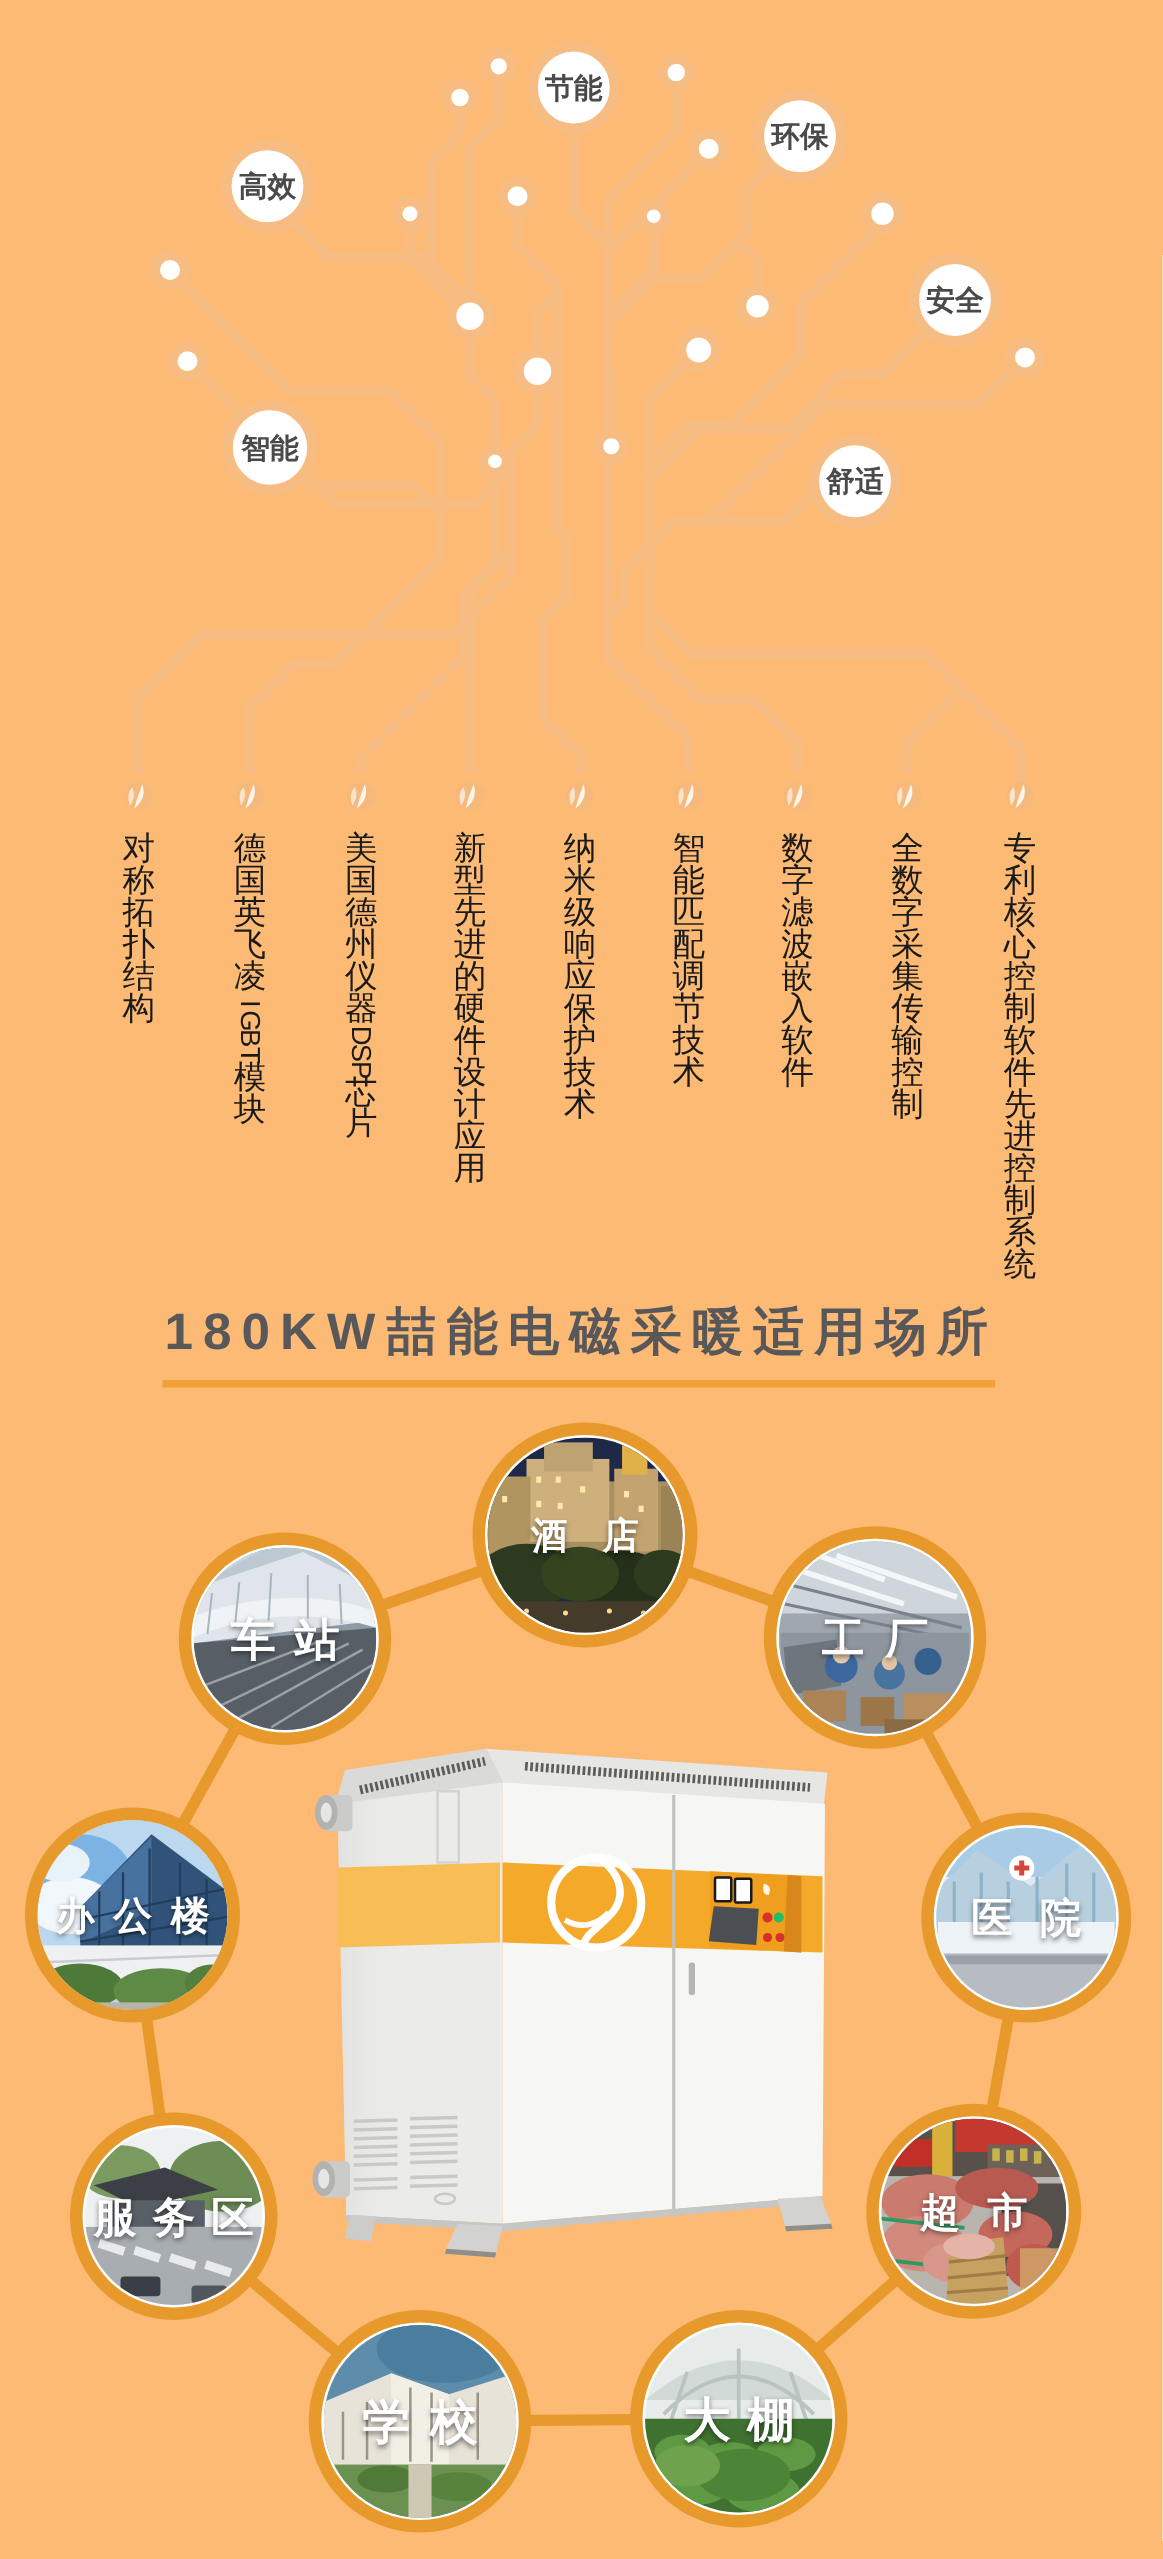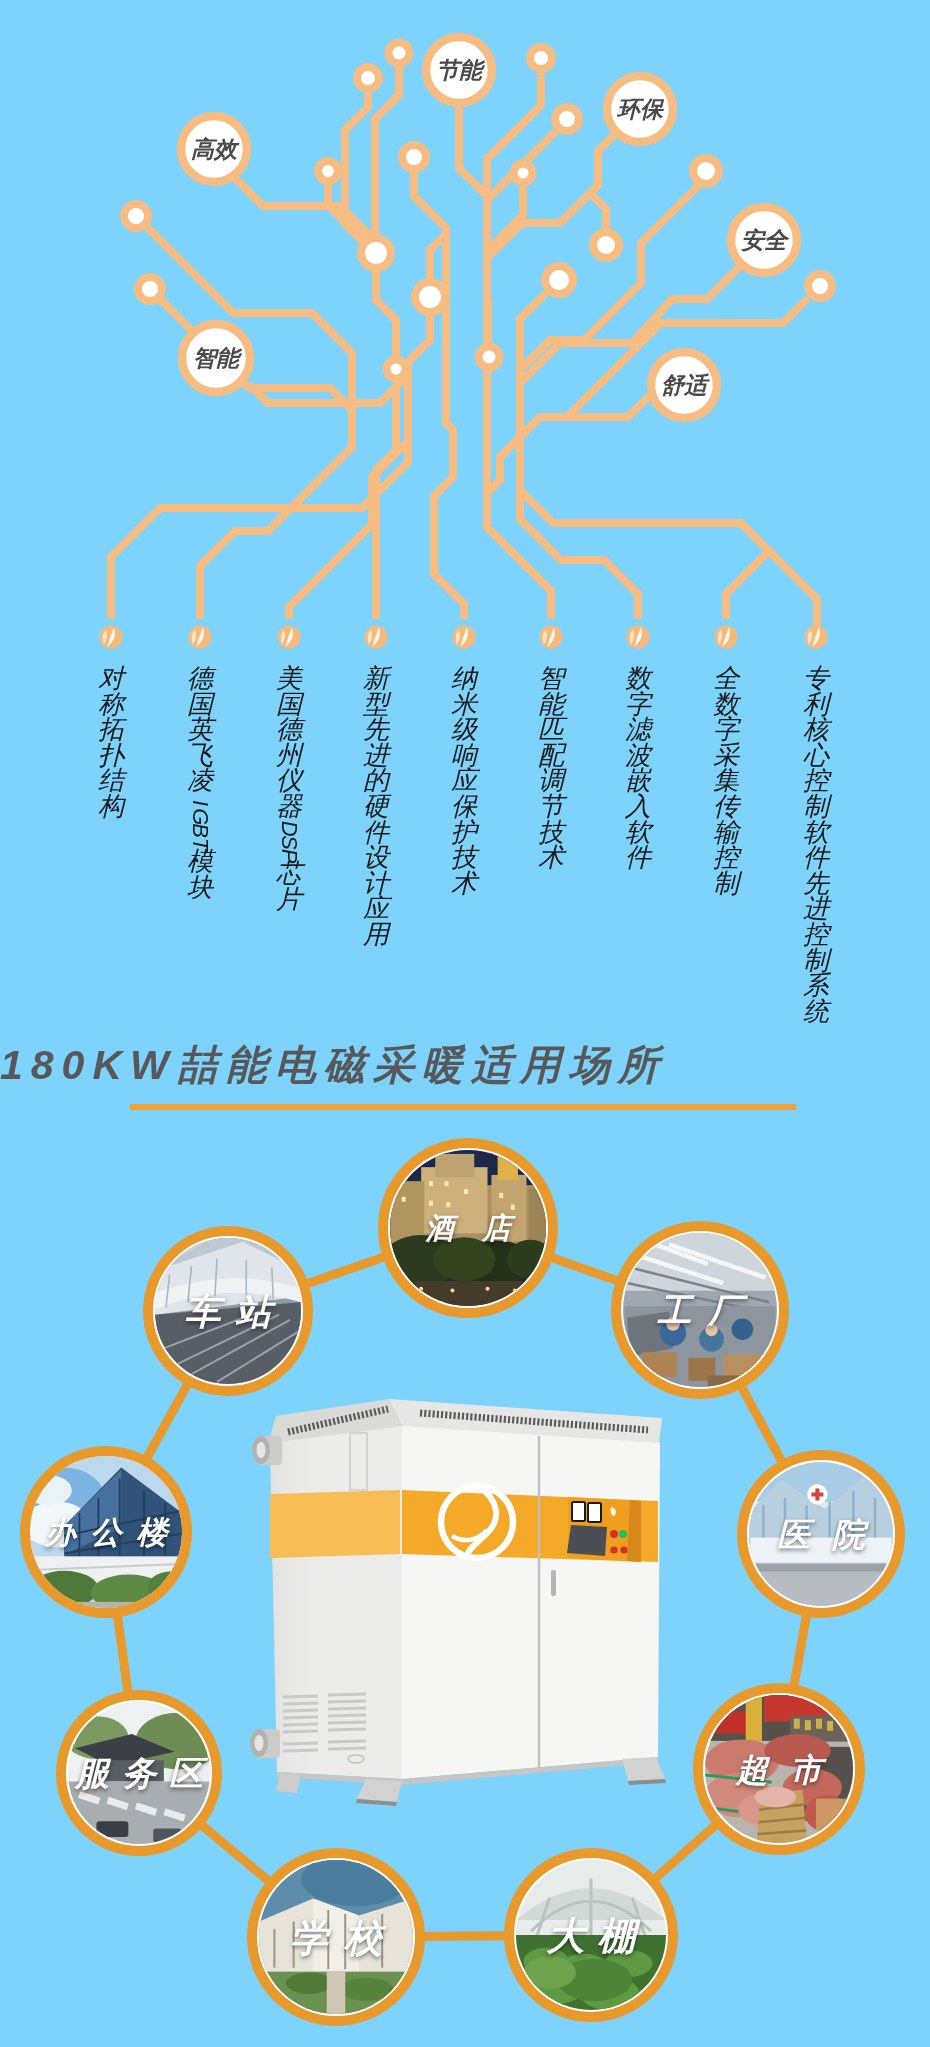--- a/index.html
+++ b/index.html
@@ -1,16 +1,16 @@
 <!DOCTYPE html>
 <html><head><meta charset="utf-8">
 <style>
 html,body{margin:0;padding:0;background:#fff;}
-#page{position:relative;width:930px;height:2047px;overflow:hidden;background:#7dd3fc;font-family:"Liberation Sans",sans-serif;font-style:italic;}
-#title{position:absolute;left:0;top:1038px;width:930px;text-align:left;font-size:41px;font-weight:bold;color:#58585a;letter-spacing:8px;}
+#page{position:relative;width:930px;height:2047px;overflow:hidden;background:#fdba74;font-family:"Liberation Sans",sans-serif;}
+#title{position:absolute;left:0;top:1038px;width:930px;text-align:center;font-size:41px;font-weight:bold;color:#58585a;letter-spacing:8px;}
 #uline{position:absolute;left:130px;top:1104px;width:666px;height:6px;background:#F0A237;}
 </style></head>
 <body>
 <div id="page">
 <svg width="930" height="660" viewBox="0 0 930 660" style="position:absolute;left:0;top:0">
 <g fill="none" stroke="#F7BC82" stroke-width="8" stroke-linejoin="miter">
 <polyline points="459,107 459,168 487,196 487,527 551,591 551,619"></polyline>
 <polyline points="541,73 541,105 487,159 487,200"></polyline>
 <polyline points="556,131 487,200"></polyline>
 <polyline points="523,186 523,215 487,251"></polyline>

